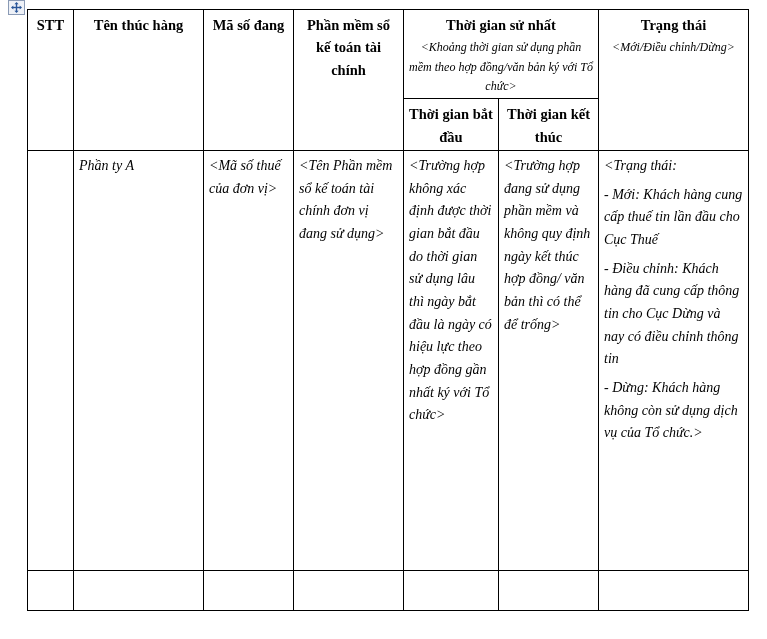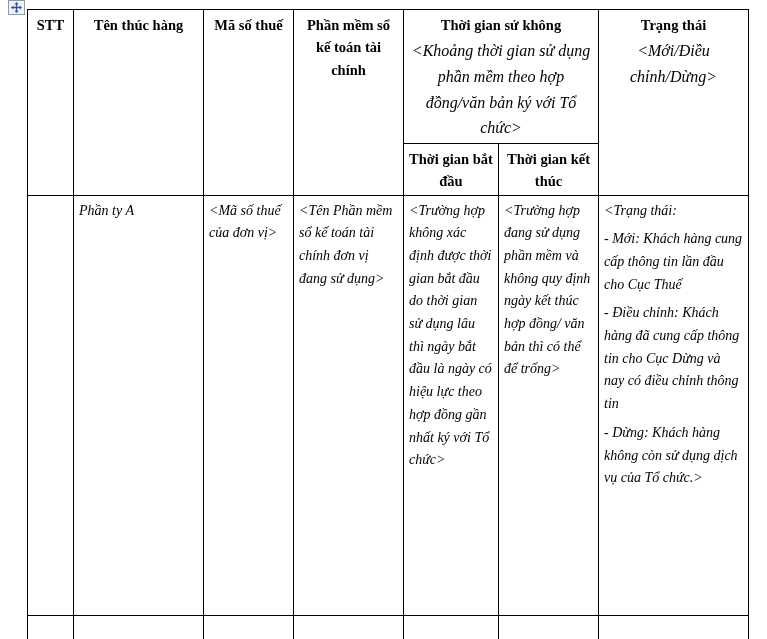--- a/index.html
+++ b/index.html
@@ -65,21 +65,21 @@
     line-height: 1.55;
   }
   th .hd-main {
     font-weight: bold;
     font-style: normal;
   }
   th .hd-sub {
     display: block;
     font-weight: normal;
     font-style: italic;
-    font-size: 16px;
+    font-size: 12px;
     line-height: 1.6;
     margin-top: 2px;
   }
 
   
   td {
     font-style: italic;
     font-size: 14px;
     line-height: 1.62;
     text-align: left;
@@ -124,27 +124,27 @@
   </colgroup>
   <thead>
     <tr>
       <th rowspan="2" class="c-stt">
         <span class="hd-main">STT</span>
       </th>
       <th rowspan="2" class="c-name">
         <span class="hd-main">Tên thúc hàng</span>
       </th>
       <th rowspan="2" class="c-tax">
-        <span class="hd-main">Mã số thuế</span>
+        <span class="hd-main">Mã số đang</span>
       </th>
       <th rowspan="2" class="c-soft">
         <span class="hd-main">Phần mềm sổ kế toán tài chính</span>
       </th>
       <th colspan="2">
-        <span class="hd-main">Thời gian sử không</span>
+        <span class="hd-main">Thời gian sử nhất</span>
         <span class="hd-sub">&lt;Khoảng thời gian sử dụng phần mềm theo hợp đồng/văn bản ký với Tổ chức&gt;</span>
       </th>
       <th rowspan="2" class="c-stat">
         <span class="hd-main">Trạng thái</span>
         <span class="hd-sub">&lt;Mới/Điều chỉnh/Dừng&gt;</span>
       </th>
     </tr>
     <tr>
       <th class="c-start">
         <span class="hd-main">Thời gian bắt đầu</span>
@@ -158,21 +158,21 @@
     <tr class="row-body">
       <td class="center"></td>
       <td>Phần ty A</td>
       <td>&lt;Mã số thuế của đơn vị&gt;</td>
       <td>&lt;Tên Phần mềm sổ kế toán tài chính đơn vị đang sử dụng&gt;</td>
       <td>&lt;Trường hợp không xác định được thời gian bắt đầu do thời gian sử dụng lâu thì ngày bắt đầu là ngày có hiệu lực theo hợp đồng gần nhất ký với Tổ chức&gt;</td>
       <td>&lt;Trường hợp đang sử dụng phần mềm và không quy định ngày kết thúc hợp đồng/ văn bản thì có thể để trống&gt;</td>
       <td>
         <span class="cell-block">
             <p>&lt;Trạng thái:</p>
-            <p>- Mới: Khách hàng cung cấp thông tin lần đầu cho Cục Thuế</p>
+            <p>- Mới: Khách hàng cung cấp thuế tin lần đầu cho Cục Thuế</p>
             <p>- Điều chỉnh: Khách hàng đã cung cấp thông tin cho Cục Dừng và nay có điều chỉnh thông tin</p>
             <p>- Dừng: Khách hàng không còn sử dụng dịch vụ của Tổ chức.&gt;</p>
           </span>
       </td>
     </tr>
     <tr class="row-empty">
       <td class="center"></td>
       <td></td>
       <td></td>
       <td></td>

